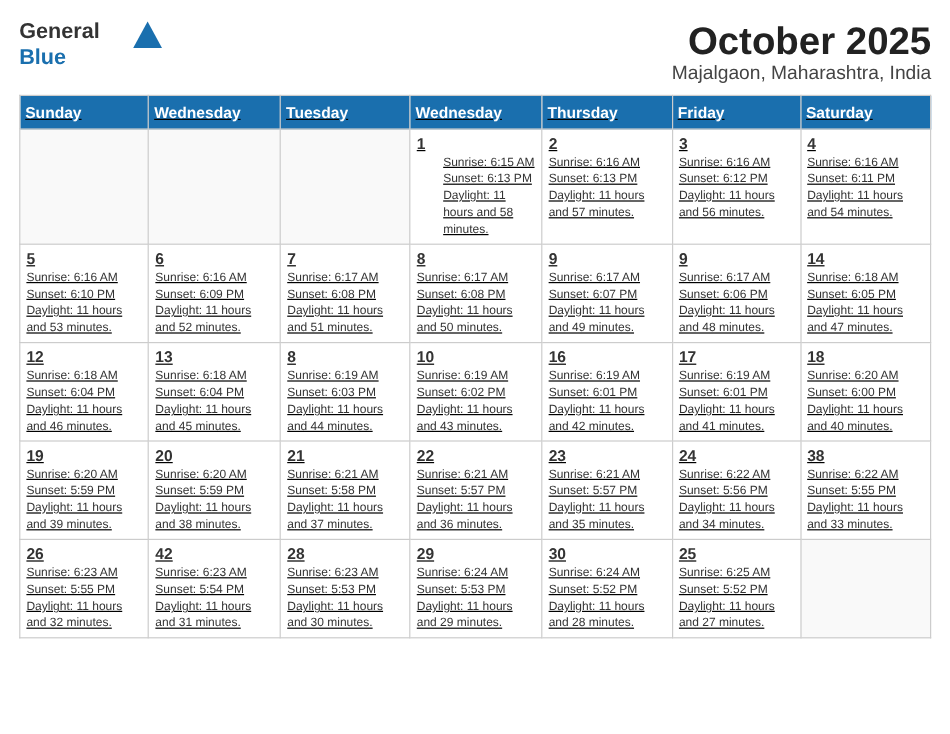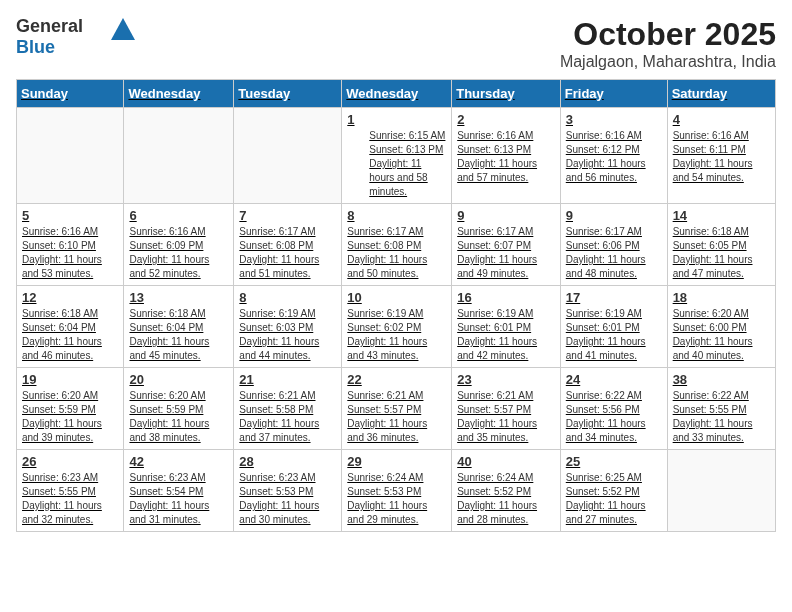--- a/index.html
+++ b/index.html
@@ -299,21 +299,21 @@
 Sunset: 5:53 PM
 Daylight: 11 hours and 30 minutes.</div>
         </td>
         <td>
           <span class="day-number">29</span>
           <div class="day-info" style="white-space: pre-line;">Sunrise: 6:24 AM
 Sunset: 5:53 PM
 Daylight: 11 hours and 29 minutes.</div>
         </td>
         <td>
-          <span class="day-number">40</span>
+          <span class="day-number">30</span>
           <div class="day-info" style="white-space: pre-line;">Sunrise: 6:24 AM
 Sunset: 5:52 PM
 Daylight: 11 hours and 28 minutes.</div>
         </td>
         <td>
           <span class="day-number">25</span>
           <div class="day-info" style="white-space: pre-line;">Sunrise: 6:25 AM
 Sunset: 5:52 PM
 Daylight: 11 hours and 27 minutes.</div>
         </td>

